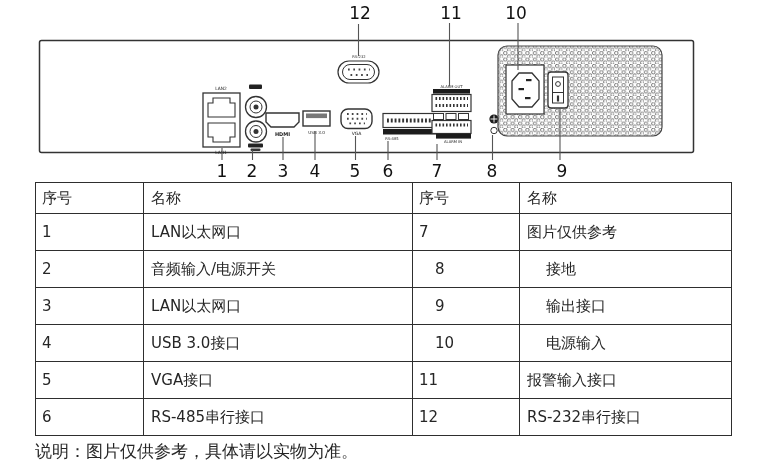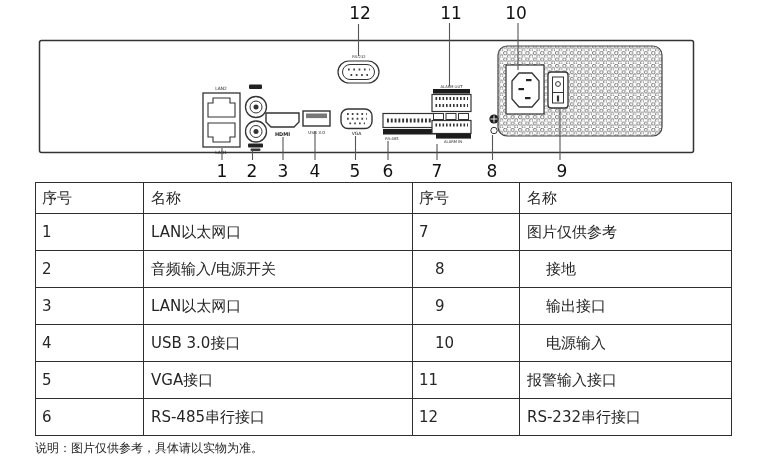--- a/index.html
+++ b/index.html
@@ -16,21 +16,21 @@
   .port-table th,.port-table td{
     border:1px solid #2e2e2e;font-weight:400;text-align:left;
     padding:0 4px 0 6px;vertical-align:middle;overflow:hidden;white-space:nowrap;
   }
   .port-table th{height:30px;}
   .port-table td{height:36px;}
   .port-table .name{padding-left:7px;}
   .port-table td.ind-num{padding-left:22px;}
   .port-table td.ind-name{padding-left:26px;}
   .note{
-    position:absolute;top:440px;left:35px;font-size:12px;color:#262626;white-space:nowrap;
+    position:absolute;top:440px;left:35px;font-size:17px;color:#262626;white-space:nowrap;
   }
   svg text{font-family:"DejaVu Sans","Liberation Sans",sans-serif;}
   .callout-num{font-size:17px;fill:#111;}
   .tiny{fill:#222;}
 </style>
 </head>
 <body>
 
 <div class="diagram-wrap">
 <svg width="768" height="182" viewBox="0 0 768 182">

